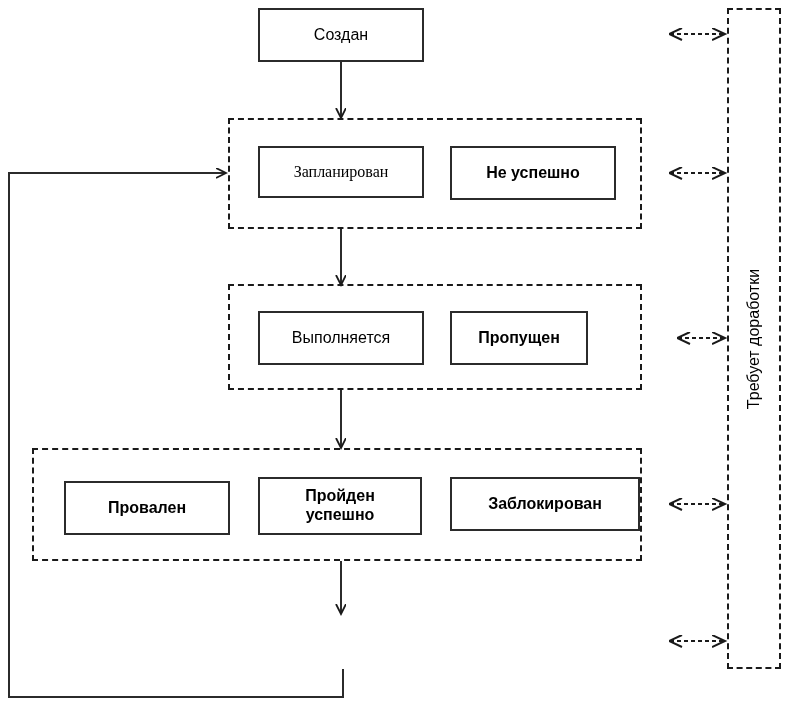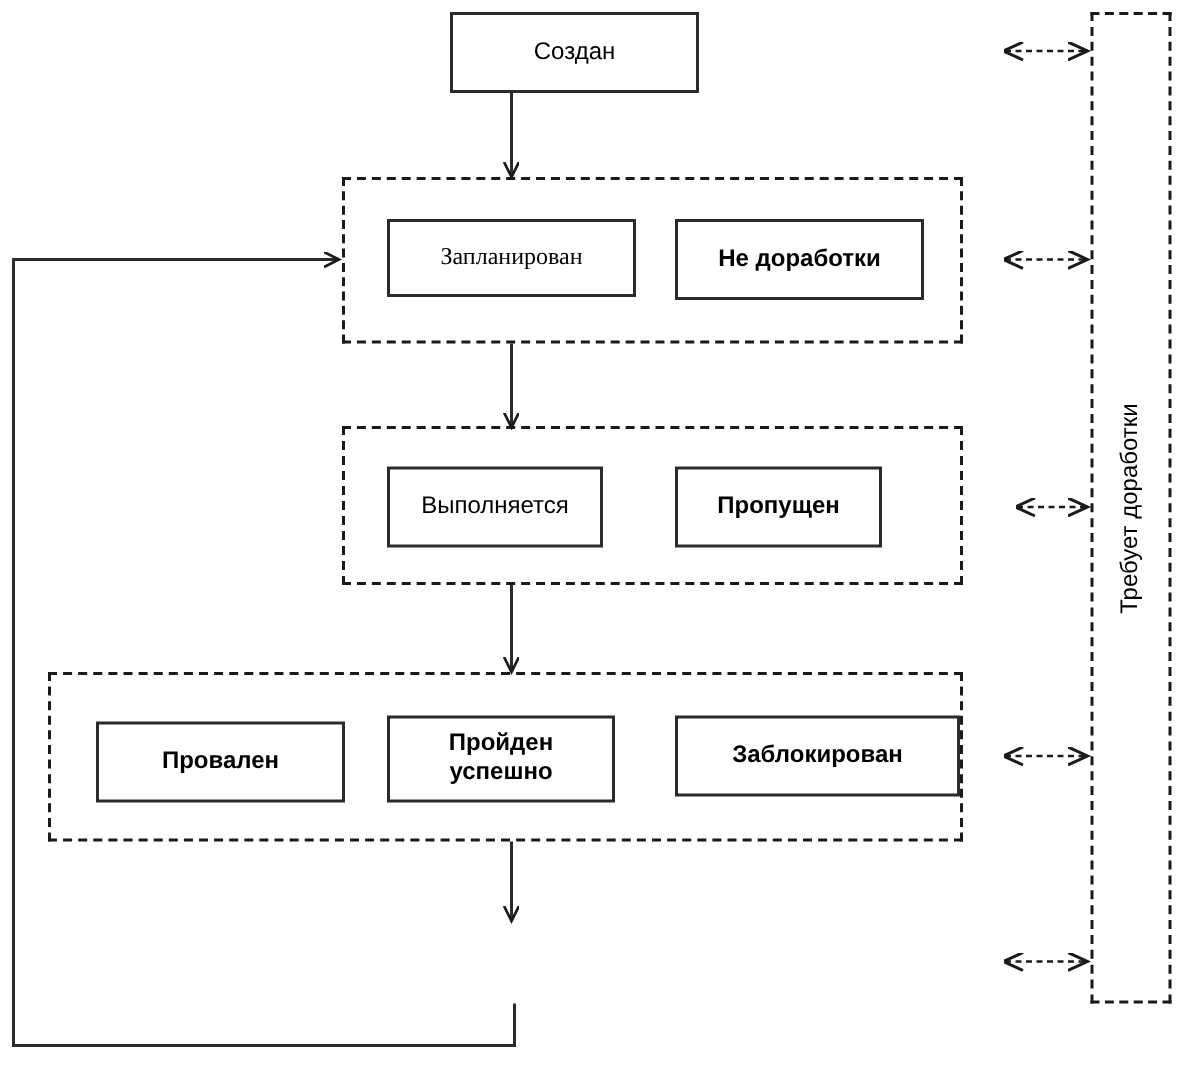--- a/index.html
+++ b/index.html
@@ -96,45 +96,45 @@
 
     <path d="M343,669 L343,697 L9,697 L9,173 L225,173" fill="none" stroke="#2b2b2b" stroke-width="2" marker-end="url(#ah-solid)"></path>
 
     <line x1="670" y1="34" x2="725" y2="34" stroke="#1a1a1a" stroke-width="1.8" stroke-dasharray="4,3" marker-end="url(#ah-dash-end)" marker-start="url(#ah-dash-start)"></line>
     <line x1="670" y1="173" x2="725" y2="173" stroke="#1a1a1a" stroke-width="1.8" stroke-dasharray="4,3" marker-end="url(#ah-dash-end)" marker-start="url(#ah-dash-start)"></line>
     <line x1="678" y1="338" x2="725" y2="338" stroke="#1a1a1a" stroke-width="1.8" stroke-dasharray="4,3" marker-end="url(#ah-dash-end)" marker-start="url(#ah-dash-start)"></line>
     <line x1="670" y1="504" x2="725" y2="504" stroke="#1a1a1a" stroke-width="1.8" stroke-dasharray="4,3" marker-end="url(#ah-dash-end)" marker-start="url(#ah-dash-start)"></line>
     <line x1="670" y1="641" x2="725" y2="641" stroke="#1a1a1a" stroke-width="1.8" stroke-dasharray="4,3" marker-end="url(#ah-dash-end)" marker-start="url(#ah-dash-start)"></line>
   </svg>
 
-  <div class="node" style="left:258px; top:8px; width:166px; height:54px;margin-left:42px;">
+  <div class="node" style="left:258px; top:8px; width:166px; height:54px;">
     <span>Создан</span>
   </div>
 
   <div class="group-box" style="left:228px; top:118px; width:414px; height:111px;"></div>
   <div class="node" style="left:258px; top:146px; width:166px; height:52px;font-family:Liberation Serif, serif;">
     <span>Запланирован</span>
   </div>
   <div class="node bold" style="left:450px; top:146px; width:166px; height:54px;">
-    <span>Не доработки</span>
+    <span>Не успешно</span>
   </div>
 
   <div class="group-box" style="left:228px; top:284px; width:414px; height:106px;"></div>
-  <div class="node" style="left:258px; top:311px; width:144px; height:54px;">
+  <div class="node" style="left:258px; top:311px; width:166px; height:54px;">
     <span>Выполняется</span>
   </div>
   <div class="node bold" style="left:450px; top:311px; width:138px; height:54px;">
     <span>Пропущен</span>
   </div>
 
   <div class="group-box" style="left:32px; top:448px; width:610px; height:113px;"></div>
   <div class="node bold" style="left:64px; top:481px; width:166px; height:54px;">
     <span>Провален</span>
   </div>
-  <div class="node bold" style="left:258px; top:477px; width:152px; height:58px; white-space:pre-line;">
+  <div class="node bold" style="left:258px; top:477px; width:164px; height:58px; white-space:pre-line;">
     <span style="white-space:pre-line;">Пройден
 успешно</span>
   </div>
   <div class="node bold" style="left:450px; top:477px; width:190px; height:54px;">
     <span>Заблокирован</span>
   </div>
 
 
   <div class="side-panel" style="left:727px; top:8px; width:54px; height:661px;">
     <div class="side-panel-label">

